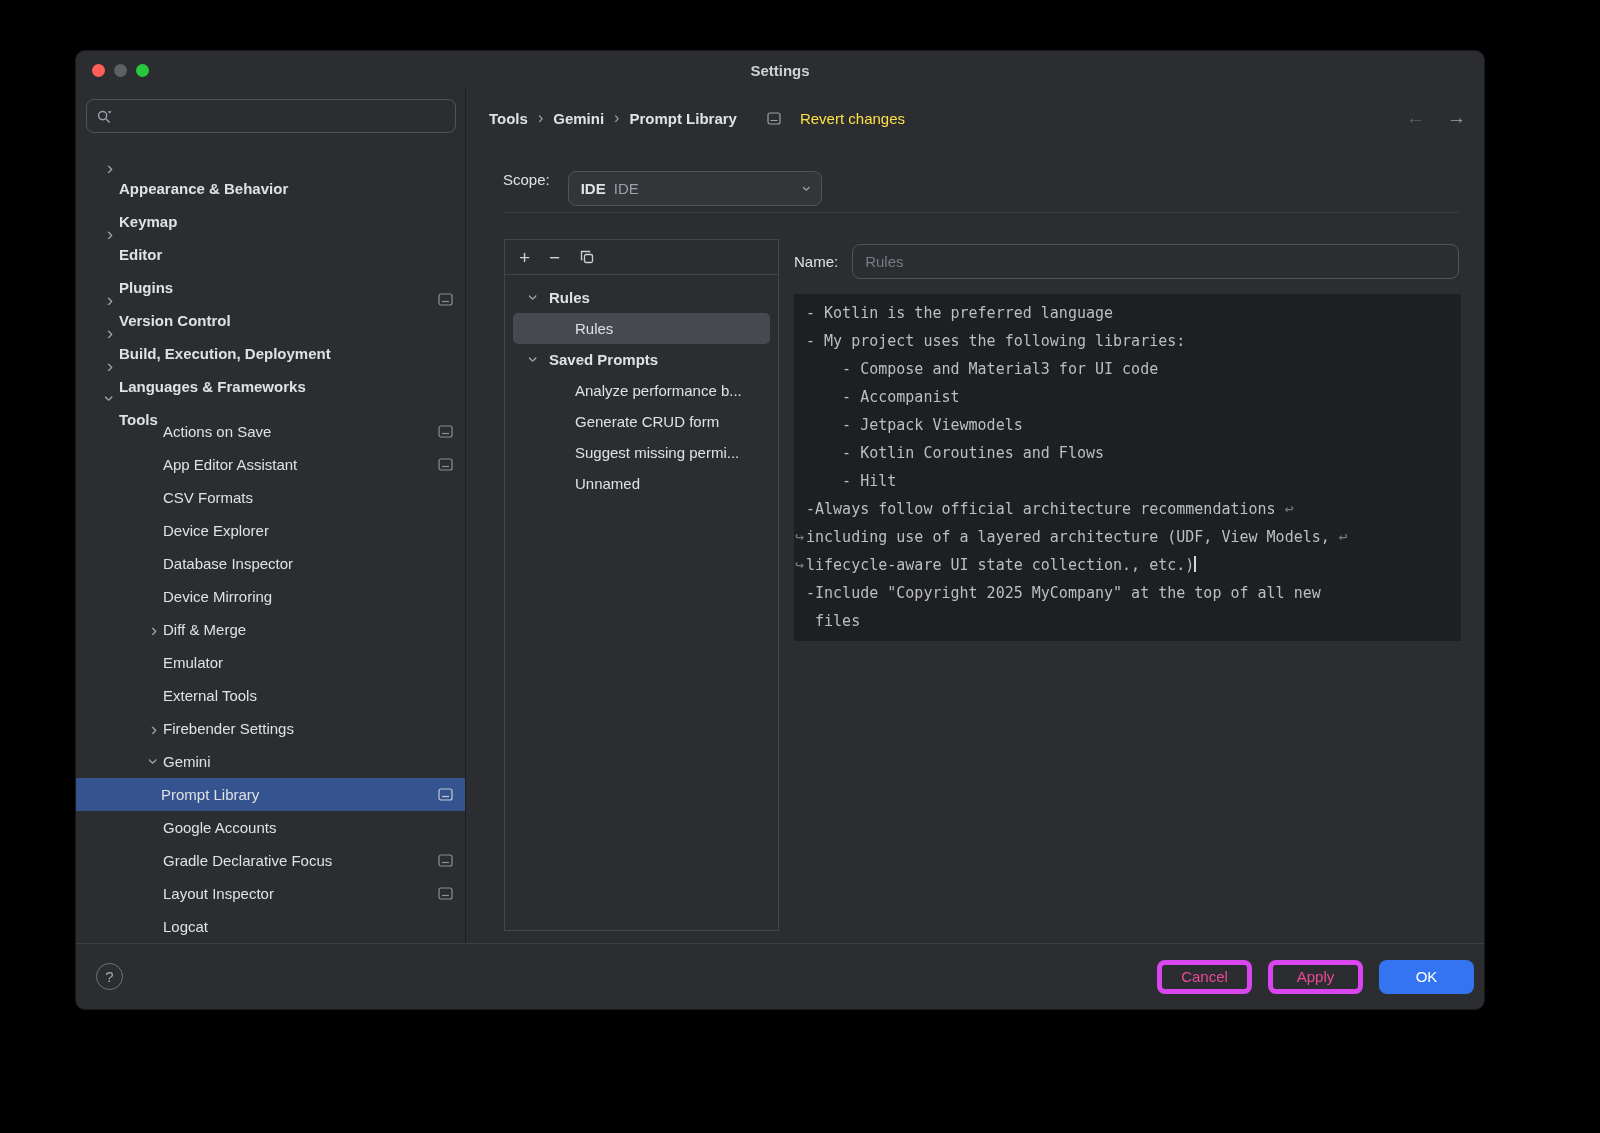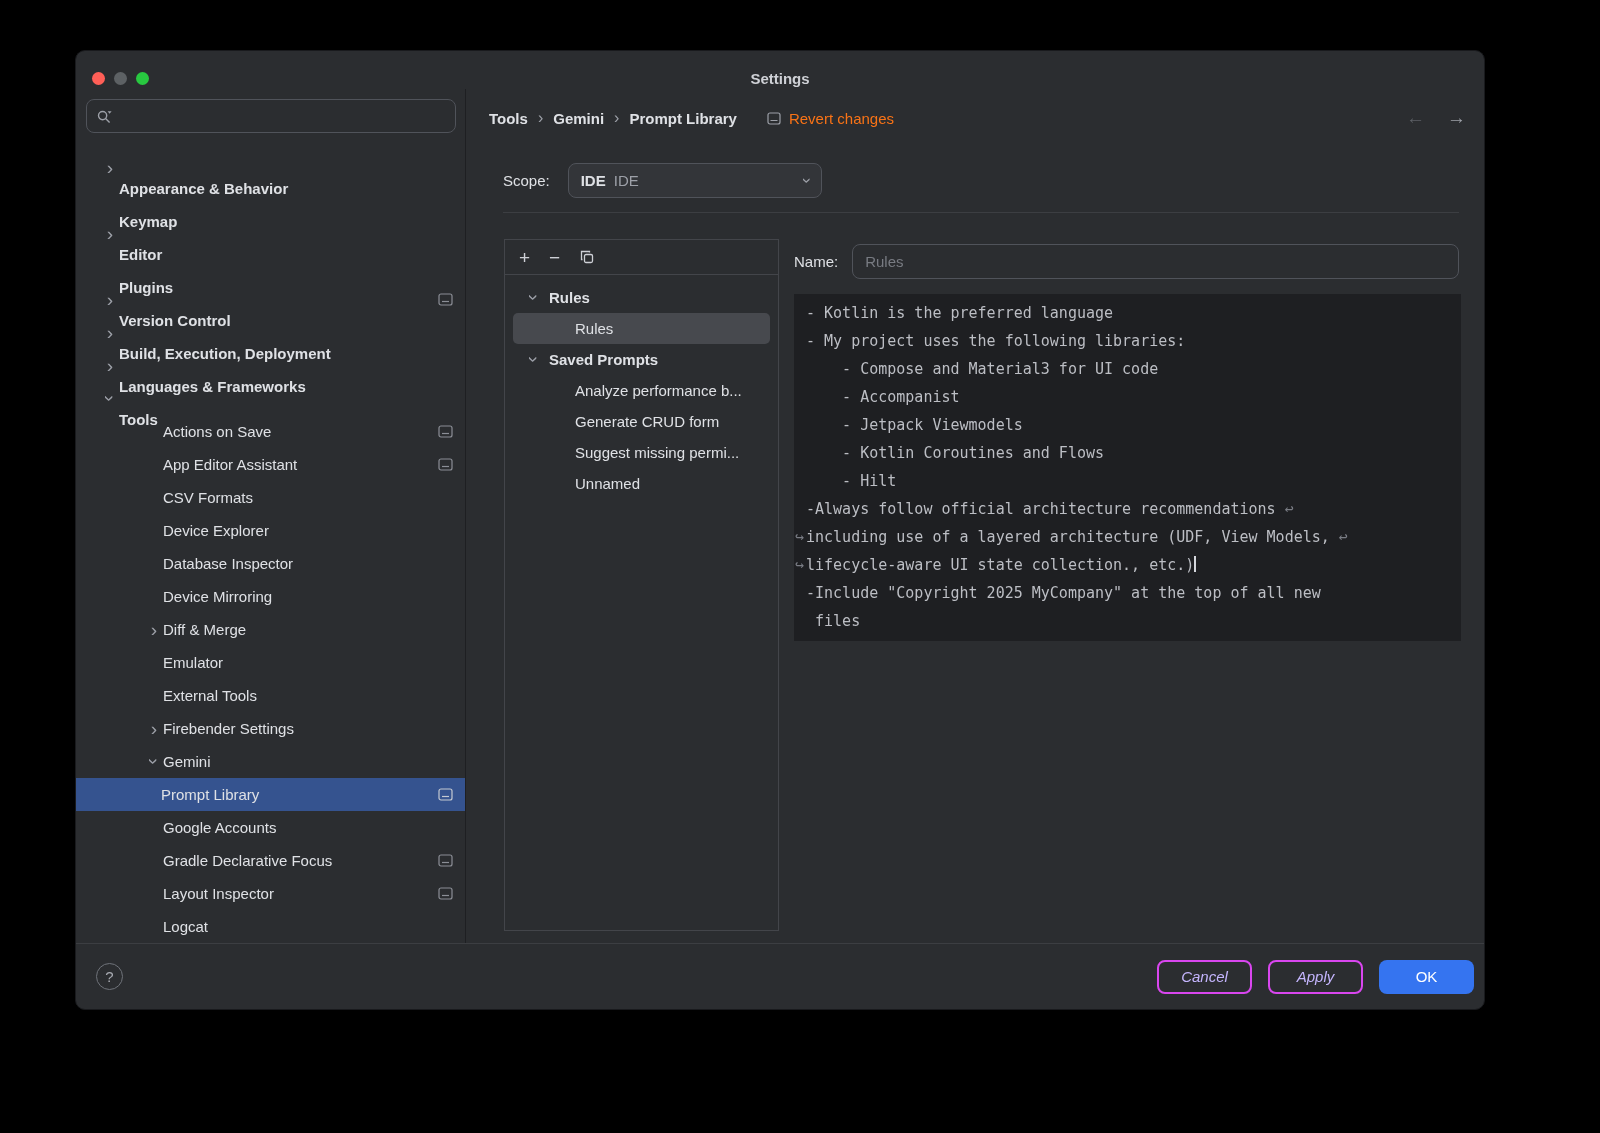--- a/index.html
+++ b/index.html
@@ -1,21 +1,21 @@
 <!DOCTYPE html>
 <html><head>
 <meta charset="utf-8">
 <style>
   html,body{margin:0;padding:0;width:1600px;height:1133px;background:#000;}
   body{font-family:"Liberation Sans",sans-serif;color:#dfe1e5;font-size:15px;}
   .window{position:absolute;left:75px;top:50px;width:1410px;height:960px;background:#2b2d30;
           border:1px solid #191a1d;border-radius:10px;box-shadow:0 24px 70px rgba(0,0,0,.65);overflow:hidden;box-sizing:border-box;}
 
   
-  .titlebar{position:absolute;left:0;top:0;right:0;height:38px;display:flex;align-items:center;justify-content:center;margin-top:8px;}
+  .titlebar{position:absolute;left:0;top:0;right:0;height:38px;display:flex;align-items:center;justify-content:center;}
   .traffic{position:absolute;left:16px;top:0;height:38px;display:flex;align-items:center;gap:9px;}
   .tl{width:13px;height:13px;border-radius:50%;}
   .tl.red{background:#ff5f57;} .tl.gray{background:#5d6164;} .tl.green{background:#28c840;}
   .title{font-weight:700;color:#cfd1d6;}
 
   
   .sidebar{position:absolute;left:0;top:38px;width:390px;bottom:66px;border-right:1px solid #1e1f22;box-sizing:border-box;}
   .searchbox{position:absolute;left:10px;top:10px;width:370px;height:34px;border:1px solid #50535a;border-radius:8px;
              box-sizing:border-box;display:flex;align-items:center;gap:6px;padding:0 9px;background:#2b2d30;}
   .searchbox input{flex:1;background:transparent;border:none;outline:none;color:#dfe1e5;font:15px "Liberation Sans",sans-serif;}
@@ -27,26 +27,26 @@
   .chev.open{transform:rotate(90deg);}
   .chev.none{visibility:hidden;}
   .lvl0{padding-left:25px;} .lvl1{padding-left:69px;} .lvl2{padding-left:67px;}
   .rowicon{margin-left:auto;margin-right:12px;display:flex;}
 
   
   .main{position:absolute;left:391px;top:38px;right:0;bottom:66px;}
   .headrow{position:absolute;left:22px;right:18px;top:14px;height:30px;display:flex;align-items:center;}
   .crumbs{display:flex;align-items:center;gap:10px;font-weight:700;}
   .crumb-sep{color:#9da0a8;font-weight:400;font-size:16px;}
-  .revert{display:flex;align-items:center;gap:8px;color:#f97316;margin-left:30px;cursor:pointer;}
+  .revert{display:flex;align-items:center;gap:19px;color:#fde047;margin-left:30px;cursor:pointer;}
   .spacer{flex:1;}
   .navarrows{display:flex;gap:22px;font-size:19px;}
   .arrow-back{color:#5d6066;} .arrow-fwd{color:#9da0a8;}
 
-  .scope-row{position:absolute;left:36px;top:82px;height:18px;display:flex;align-items:center;gap:18px;}
+  .scope-row{position:absolute;left:36px;top:82px;height:18px;display:flex;gap:18px;}
   .dropdown{width:254px;height:35px;border:1px solid #50535a;border-radius:8px;background:#333539;display:flex;align-items:center;
             gap:8px;padding:0 10px 0 12px;box-sizing:border-box;cursor:pointer;}
   .dd-bold{font-weight:700;} .dd-dim{color:#9da0a8;}
   .dd-chev{margin-left:auto;color:#9da0a8;font-size:17px;transform:rotate(90deg);line-height:1;}
   .hdiv{position:absolute;left:36px;right:25px;top:123px;height:1px;background:#3c3e42;}
 
   
   .listpanel{position:absolute;left:37px;top:150px;width:275px;height:692px;border:1px solid #43454a;box-sizing:border-box;}
   .lp-toolbar{height:35px;border-bottom:1px solid #43454a;display:flex;align-items:center;gap:19px;padding:0 14px;color:#ced0d6;box-sizing:border-box;}
   .lp-btn{font-size:19px;line-height:1;cursor:pointer;display:flex;align-items:center;}
@@ -67,21 +67,21 @@
   .wrapmark.pre{position:absolute;left:-11px;top:0;}
   .caret{display:inline-block;width:2px;height:16px;background:#d5d7dd;vertical-align:-2px;}
 
   
   .footer{position:absolute;left:0;right:0;bottom:0;height:66px;border-top:1px solid #3c3e42;display:flex;align-items:center;
           padding:0 10px 0 20px;box-sizing:border-box;gap:16px;}
   .help{width:27px;height:27px;border-radius:50%;border:1px solid #6f737a;color:#a8abb2;display:flex;align-items:center;
         justify-content:center;font-size:15px;cursor:pointer;box-sizing:border-box;}
   .btn{min-width:95px;height:34px;border-radius:8px;display:flex;align-items:center;justify-content:center;cursor:pointer;
        box-sizing:border-box;padding:0 18px;}
-  .btn.secondary{border:2px solid #d946ef;background:transparent;color:#c4b5fd;font-style:italic;}
+  .btn.secondary{border:5px solid #d946ef;background:transparent;color:#ec4899;}
   .btn.primary{background:#3574f0;color:#fff;}
 </style>
 </head>
 <body>
 
 <div class="window">
 
   <div class="titlebar">
     <div class="traffic">
       <span class="tl red"></span>

